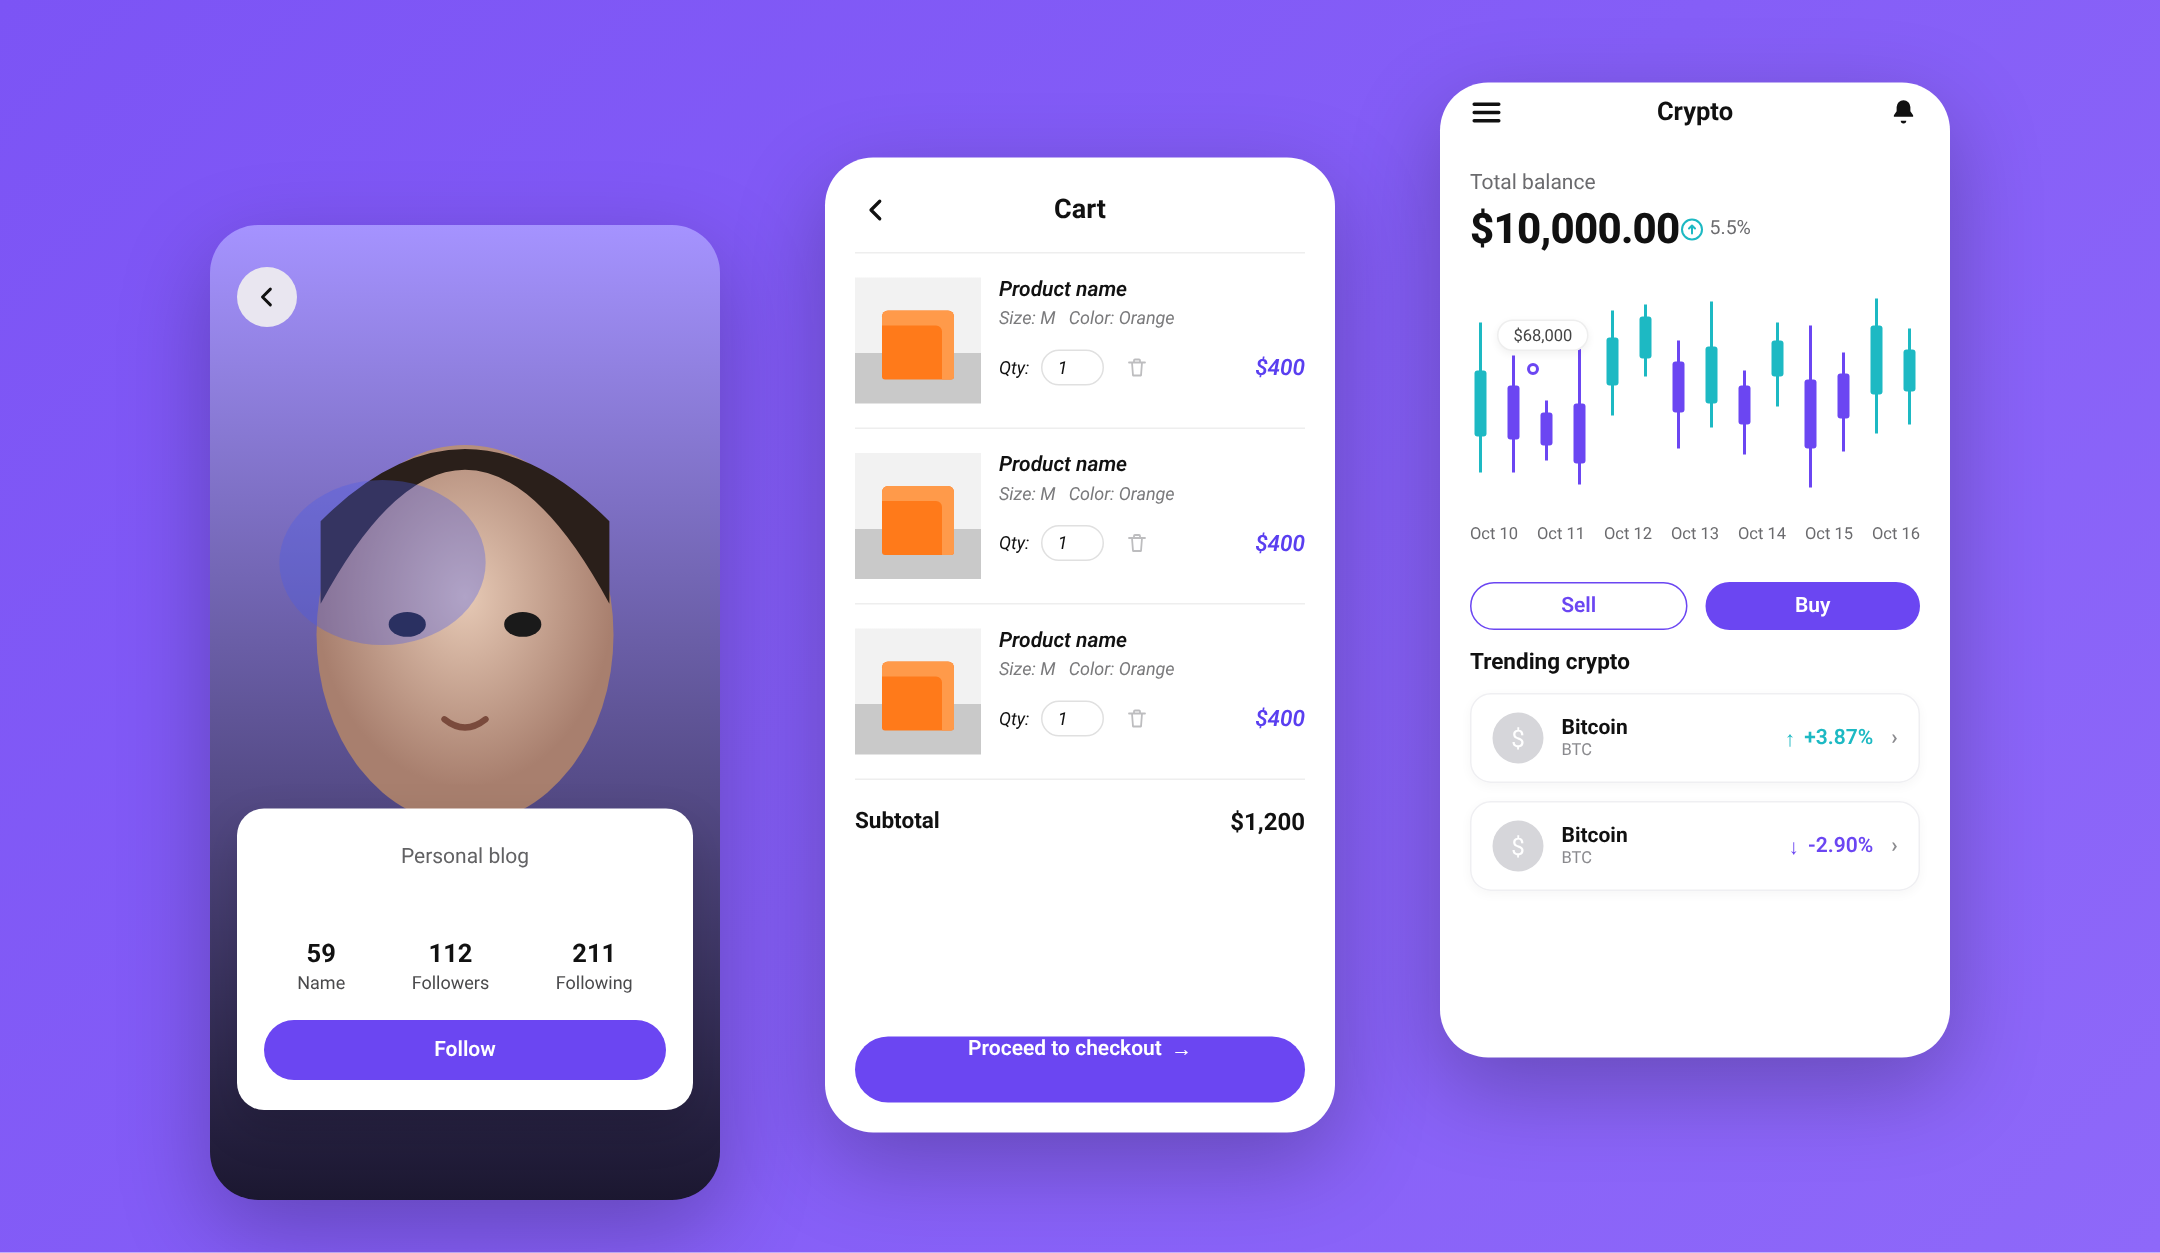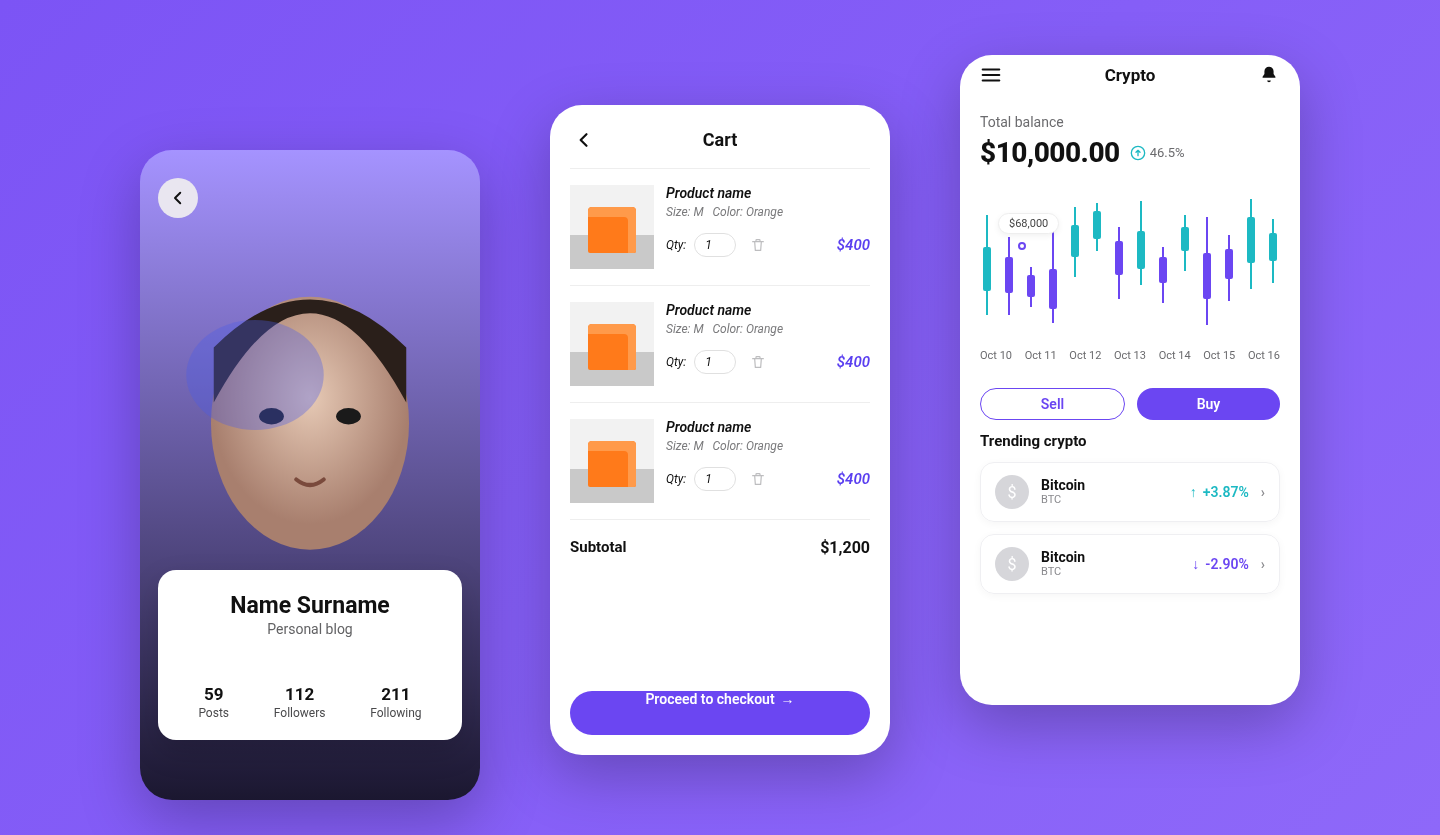--- a/index.html
+++ b/index.html
@@ -168,21 +168,21 @@
     padding: 9px 20px 0;
     display: flex; flex-direction: column;
   }
   .crypto-head {
     display: flex; align-items: center; justify-content: space-between;
     margin-bottom: 28px;
   }
   .menu-ic, .bell-ic { width: 22px; height: 22px; cursor: pointer; color:#111; }
   .crypto-head h2 { font-size: 17px; font-weight: 700; color:#111; }
   .balance-lbl { font-size: 14px; color:#6b6b6e; }
-  .balance-row { display:flex; align-items: center; gap: 10px; margin-top: 6px; }
+  .balance-row { display:flex; align-items: center; margin-top: 6px; }
   .balance-val { font-size: 28px; font-weight: 800; color:#111; letter-spacing: -0.5px; }
   .balance-chg { display:flex; align-items:center; gap:4px; font-size:13px; color:#6b6b6e;}
   .balance-chg .arr { color:#1db9c3; }
 
   .chart {
     position: relative;
     margin-top: 28px;
     height: 140px;
   }
   .chart .tip {
@@ -263,35 +263,37 @@
         </radialGradient>
       </defs>
     <ellipse cx="100" cy="115" rx="72" ry="92" fill="url(#skin)"></ellipse>
     <path d="M30 100 Q100 -30 170 100 L170 60 Q100 -10 30 60 Z" fill="#2a1f1a"></path>
     <ellipse cx="72" cy="110" rx="9" ry="6" fill="#1a1a1a"></ellipse>
     <ellipse cx="128" cy="110" rx="9" ry="6" fill="#1a1a1a"></ellipse>
     <path d="M90 156 Q100 164 110 156" stroke="#7a4a3c" stroke-width="3" fill="none" stroke-linecap="round"></path>
     <ellipse cx="60" cy="80" rx="50" ry="40" fill="#4a5ce8" opacity="0.35"></ellipse>
   </svg>
   <div class="profile-card">
-    <h2>Name Surname</h2>
     <div class="bio">Personal blog</div>
     <div class="profile-stats">
       <div>
         <div class="num">59</div>
-        <div class="lbl">Posts</div>
+        <div class="lbl">Name</div>
       </div>
       <div>
         <div class="num">112</div>
         <div class="lbl">Followers</div>
       </div>
       <div>
         <div class="num">211</div>
         <div class="lbl">Following</div>
       </div>
+    </div>
+    <div class="follow-btn">
+      <span>Follow</span>
     </div>
   </div>
 </div>
 
 <div class="cart">
   <div class="cart-head">
     <div class="cart-back">
       <svg viewBox="0 0 24 24">
           <path d="M15 5l-7 7 7 7" fill="none" stroke="#111" stroke-width="2.6" stroke-linecap="round" stroke-linejoin="round"></path>
         </svg>
@@ -366,21 +368,21 @@
       </svg>
   </div>
   <div class="balance-lbl">Total balance</div>
   <div class="balance-row">
     <div class="balance-val">$10,000.00</div>
     <div class="balance-chg">
       <svg width="16" height="16" viewBox="0 0 24 24" class="arr">
           <circle cx="12" cy="12" r="10" fill="none" stroke="currentColor" stroke-width="2"></circle>
           <path d="M12 16V8m0 0l-3 3m3-3l3 3" stroke="currentColor" stroke-width="2" fill="none" stroke-linecap="round" stroke-linejoin="round"></path>
         </svg>
-      <span>46.5%</span>
+      <span>5.5%</span>
     </div>
   </div>
 
   <div class="chart">
     <div class="tip">$68,000</div>
     <div class="tip-dot"></div>
     <div class="candles" id="candles">
         <div class="cd t">
           <div class="wick" style="top:18px;height:100px"></div>
           <div class="body" style="top:50px;height:44px"></div>

